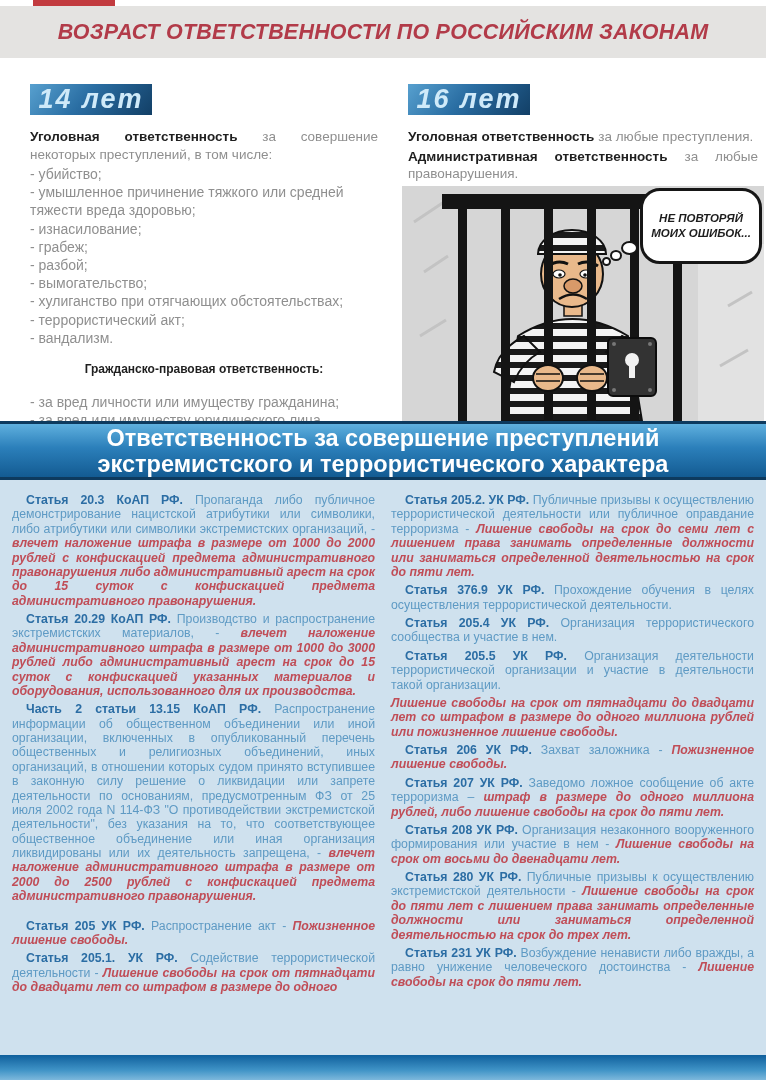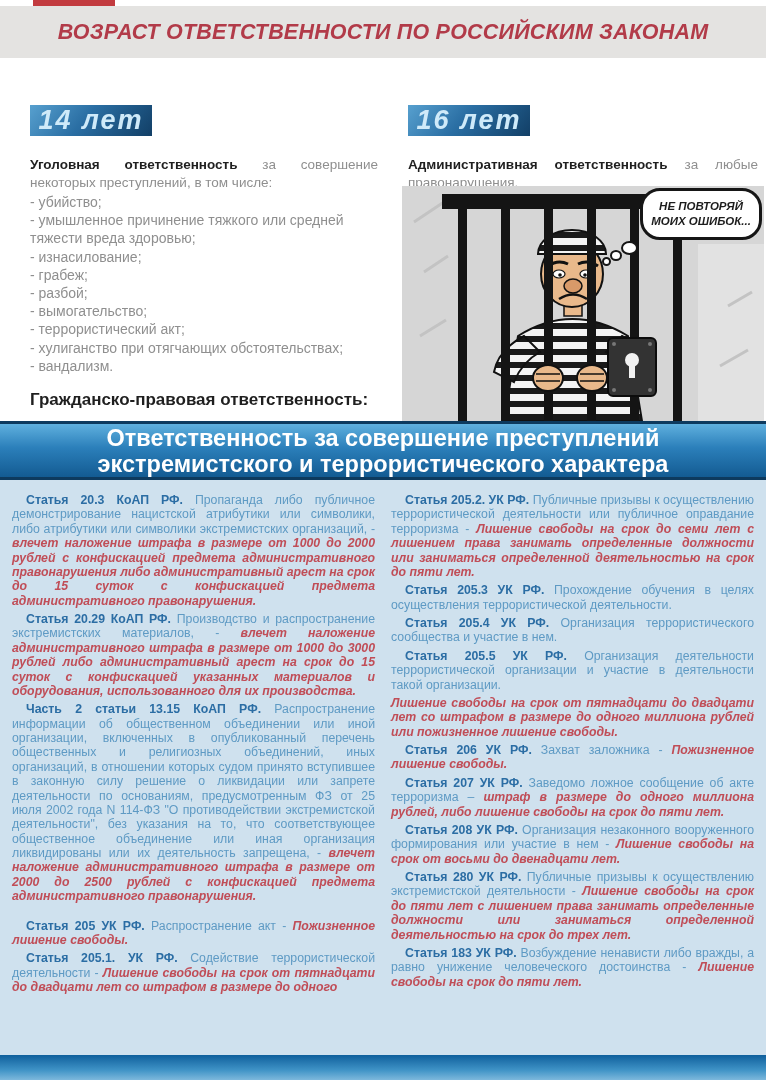--- a/index.html
+++ b/index.html
@@ -8,36 +8,36 @@
 
   
   .red-dash { position:absolute; left:33px; top:0; width:82px; height:6px; background:#c23b3f; }
   .header-band { position:absolute; left:0; top:6px; width:766px; height:52px; background:#e4e3e1;
                  display:flex; align-items:center; justify-content:center; }
   .header-title { font-size:21.5px; font-weight:bold; font-style:italic; color:#b23b49; letter-spacing:.2px; }
 
   
   .col14 { position:absolute; left:30px; top:70px; width:348px; }
   .col16 { position:absolute; left:408px; top:70px; width:350px; }
-  .badge-row { display:flex; align-items:center; height:45px; margin-bottom:13px;margin-top:28px; }
+  .badge-row { display:flex; align-items:flex-end; height:45px; margin-bottom:13px; }
   .badge { width:122px; background:linear-gradient(130deg,#57a0cf 0%,#2a6ea3 45%,#123f66 100%);
            color:#cfeaf9; font-size:27px; font-weight:bold; font-style:italic;
            display:flex; align-items:center; justify-content:center; letter-spacing:2px; }
   .stripes { display:flex; gap:6px; margin-left:11px; }
   .stripe { width:9px; background:#1c4e77; }
   .toppara { font-size:13.5px; line-height:1.3; text-align:justify; color:#8f8f8f; margin:0 0 2px; }
   .toppara .b { color:#1f1f1f; font-weight:bold; }
   .crimes .li, .civil .li { font-size:14px; line-height:1.3; color:#8f8f8f; }
-  .civil-h { font-size:17px; font-weight:bold; color:#1f1f1f; margin-top:15px; margin-bottom:5px; }
+  .civil-h { font-size:12px; font-weight:bold; color:#1f1f1f; margin-top:15px; margin-bottom:17px;text-align:center; }
 
   
   .cartoon { position:absolute; left:402px; top:186px; width:362px; height:235px; }
   .cartoon svg { position:absolute; left:0; top:0; }
   .thought-bubble { position:absolute; right:2px; top:2px; width:122px; box-sizing:border-box;
-                    border:3px solid #161616; border-radius:20px; background:#fff; padding:8px 5px;
+                    border:3px solid #161616; border-radius:20px; background:#fff; padding:20px 5px;
                     font-size:11.5px; font-weight:bold; font-style:italic; color:#1d1d1d;
                     text-align:center; line-height:1.3; }
   .tdot { position:absolute; background:#fff; border:2px solid #161616; border-radius:50%; }
   .d1 { width:13px; height:10px; right:126px; top:55px; }
   .d2 { width:8px;  height:7px;  right:142px; top:64px; }
   .d3 { width:5px;  height:5px;  right:153px; top:71px; }
 
   
   .banner { position:absolute; left:0; top:421px; width:766px; height:59px; box-sizing:border-box;
             background:linear-gradient(180deg,#5fb0de 0%,#2b7fba 45%,#135b92 100%);
@@ -80,42 +80,42 @@
       </div>
     </div>
     <p class="toppara"><span class="b">Уголовная ответственность</span> <span>за совершение некоторых преступлений, в том числе:</span></p>
     <div class="crimes">
         <div class="li">- убийство;</div>
         <div class="li">- умышленное причинение тяжкого или средней тяжести вреда здоровью;</div>
         <div class="li">- изнасилование;</div>
         <div class="li">- грабеж;</div>
         <div class="li">- разбой;</div>
         <div class="li">- вымогательство;</div>
+        <div class="li">- хулиганство при отягчающих обстоятельствах;</div>
         <div class="li">- террористический акт;</div>
-        <div class="li">- хулиганство при отягчающих обстоятельствах;</div>
         <div class="li">- вандализм.</div>
       </div>
     <div class="civil-h">Гражданско-правовая ответственность:</div>
     <div class="civil">
         <div class="li">- за вред личности или имуществу гражданина;</div>
         <div class="li">- за вред или имуществу юридического лица.</div>
       </div>
   </div>
 
   <div class="col16">
     <div class="badge-row">
       <div class="badge">16 лет</div>
       <div class="stripes">
         <div class="stripe"></div>
         <div class="stripe"></div>
         <div class="stripe"></div>
       </div>
     </div>
+    <p class="toppara"><span class="b">Уголовная ответственность</span> <span>за любые преступления.</span></p>
     <p class="toppara"><span class="b">Административная ответственность</span> <span>за любые правонарушения.</span></p>
-    <p class="toppara"><span class="b">Уголовная ответственность</span> <span>за любые преступления.</span></p>
   </div>
 
   <div class="cartoon">
     <svg width="362" height="235" viewBox="0 0 362 235">
       <defs>
         <pattern id="stripes" width="8" height="13" patternUnits="userSpaceOnUse">
           <rect width="8" height="13" fill="#f4f4f4"></rect>
           <rect y="7" width="8" height="6" fill="#1a1a1a"></rect>
         </pattern>
       </defs>
@@ -177,27 +177,27 @@
   <div class="articles">
     <div class="acol">
         <p class="art"><span class="seg-ref">Статья 20.3 КоАП РФ.</span><span class="seg-body"> Пропаганда либо публичное демонстрирование нацистской атрибутики или символики, либо атрибутики или символики экстремистских организаций, - </span><span class="seg-penalty">влечет наложение штрафа в размере от 1000 до 2000 рублей с конфискацией предмета административного правонарушения либо административный арест на срок до 15 суток с конфискацией предмета административного правонарушения.</span></p>
         <p class="art"><span class="seg-ref">Статья 20.29 КоАП РФ.</span><span class="seg-body"> Производство и распространение экстремистских материалов, - </span><span class="seg-penalty">влечет наложение административного штрафа в размере от 1000 до 3000 рублей либо административный арест на срок до 15 суток с конфискацией указанных материалов и оборудования, использованного для их производства.</span></p>
         <p class="art"><span class="seg-ref">Часть 2 статьи 13.15 КоАП РФ.</span><span class="seg-body"> Распространение информации об общественном объединении или иной организации, включенных в опубликованный перечень общественных и религиозных объединений, иных организаций, в отношении которых судом принято вступившее в законную силу решение о ликвидации или запрете деятельности по основаниям, предусмотренным ФЗ от 25 июля 2002 года N 114-ФЗ "О противодействии экстремистской деятельности", без указания на то, что соответствующее общественное объединение или иная организация ликвидированы или их деятельность запрещена, - </span><span class="seg-penalty">влечет наложение административного штрафа в размере от 2000 до 2500 рублей с конфискацией предмета административного правонарушения.</span></p>
         <p class="art gap"><span class="seg-ref">Статья 205 УК РФ.</span><span class="seg-body"> Распространение акт - </span><span class="seg-penalty">Пожизненное лишение свободы.</span></p>
         <p class="art"><span class="seg-ref">Статья 205.1. УК РФ.</span><span class="seg-body"> Содействие террористической деятельности - </span><span class="seg-penalty">Лишение свободы на срок от пятнадцати до двадцати лет со штрафом в размере до одного</span></p>
       </div>
     <div class="acol">
         <p class="art"><span class="seg-ref">Статья 205.2. УК РФ.</span><span class="seg-body"> Публичные призывы к осуществлению террористической деятельности или публичное оправдание терроризма - </span><span class="seg-penalty">Лишение свободы на срок до семи лет с лишением права занимать определенные должности или заниматься определенной деятельностью на срок до пяти лет.</span></p>
-        <p class="art"><span class="seg-ref">Статья 205.3 УК РФ.</span><span class="seg-body"> Прохождение обучения в целях осуществления террористической деятельности.</span></p>
+        <p class="art"><span class="seg-ref">Статья 376.9 УК РФ.</span><span class="seg-body"> Прохождение обучения в целях осуществления террористической деятельности.</span></p>
         <p class="art"><span class="seg-ref">Статья 205.4 УК РФ.</span><span class="seg-body"> Организация террористического сообщества и участие в нем.</span></p>
         <p class="art"><span class="seg-ref">Статья 205.5 УК РФ.</span><span class="seg-body"> Организация деятельности террористической организации и участие в деятельности такой организации.</span></p>
         <p class="art noindent"><span class="seg-penalty">Лишение свободы на срок от пятнадцати до двадцати лет со штрафом в размере до одного миллиона рублей или пожизненное лишение свободы.</span></p>
         <p class="art"><span class="seg-ref">Статья 206 УК РФ.</span><span class="seg-body"> Захват заложника - </span><span class="seg-penalty">Пожизненное лишение свободы.</span></p>
         <p class="art"><span class="seg-ref">Статья 207 УК РФ.</span><span class="seg-body"> Заведомо ложное сообщение об акте терроризма – </span><span class="seg-penalty">штраф в размере до одного миллиона рублей, либо лишение свободы на срок до пяти лет.</span></p>
         <p class="art"><span class="seg-ref">Статья 208 УК РФ.</span><span class="seg-body"> Организация незаконного вооруженного формирования или участие в нем - </span><span class="seg-penalty">Лишение свободы на срок от восьми до двенадцати лет.</span></p>
         <p class="art"><span class="seg-ref">Статья 280 УК РФ.</span><span class="seg-body"> Публичные призывы к осуществлению экстремистской деятельности - </span><span class="seg-penalty">Лишение свободы на срок до пяти лет с лишением права занимать определенные должности или заниматься определенной деятельностью на срок до трех лет.</span></p>
-        <p class="art"><span class="seg-ref">Статья 183 УК РФ.</span><span class="seg-body"> Возбуждение ненависти либо вражды, а равно унижение человеческого достоинства - </span><span class="seg-penalty">Лишение свободы на срок до пяти лет.</span></p>
+        <p class="art"><span class="seg-ref">Статья 231 УК РФ.</span><span class="seg-body"> Возбуждение ненависти либо вражды, а равно унижение человеческого достоинства - </span><span class="seg-penalty">Лишение свободы на срок до пяти лет.</span></p>
       </div>
   </div>
 
   <div class="bottom-strip"></div>
 
 </div>
 
 </body></html>

